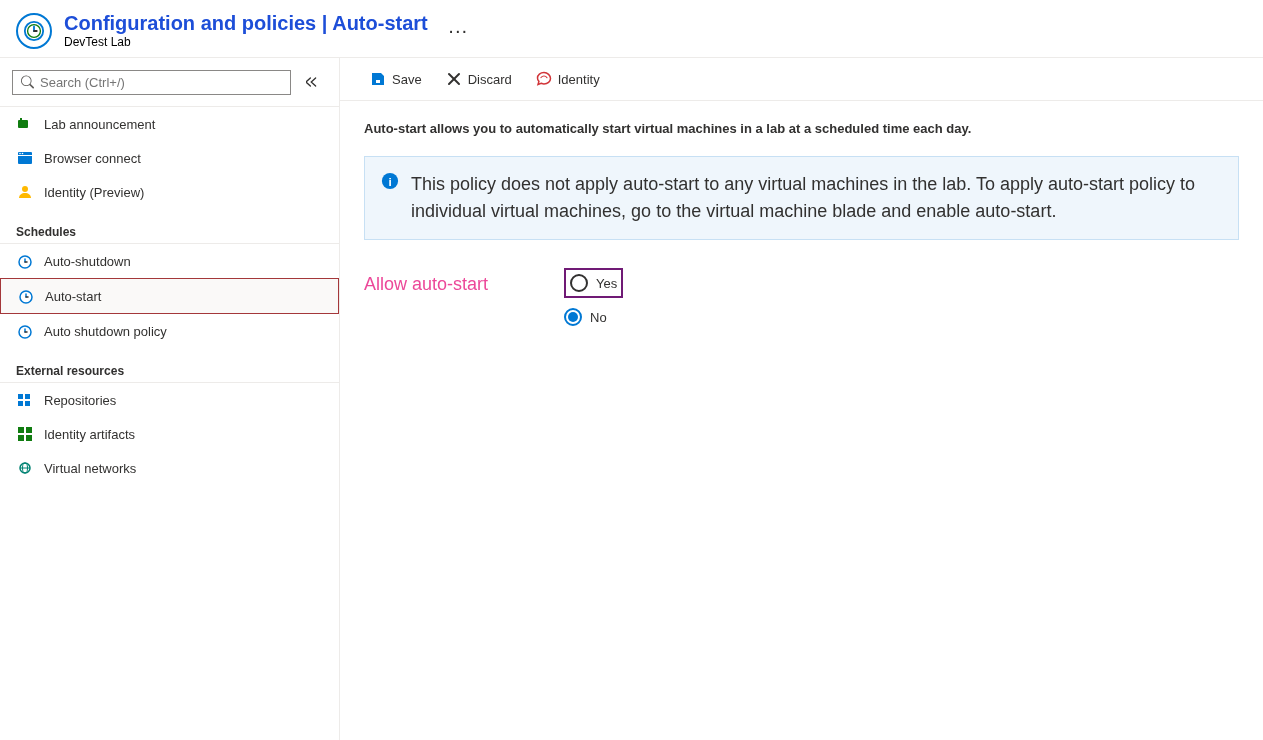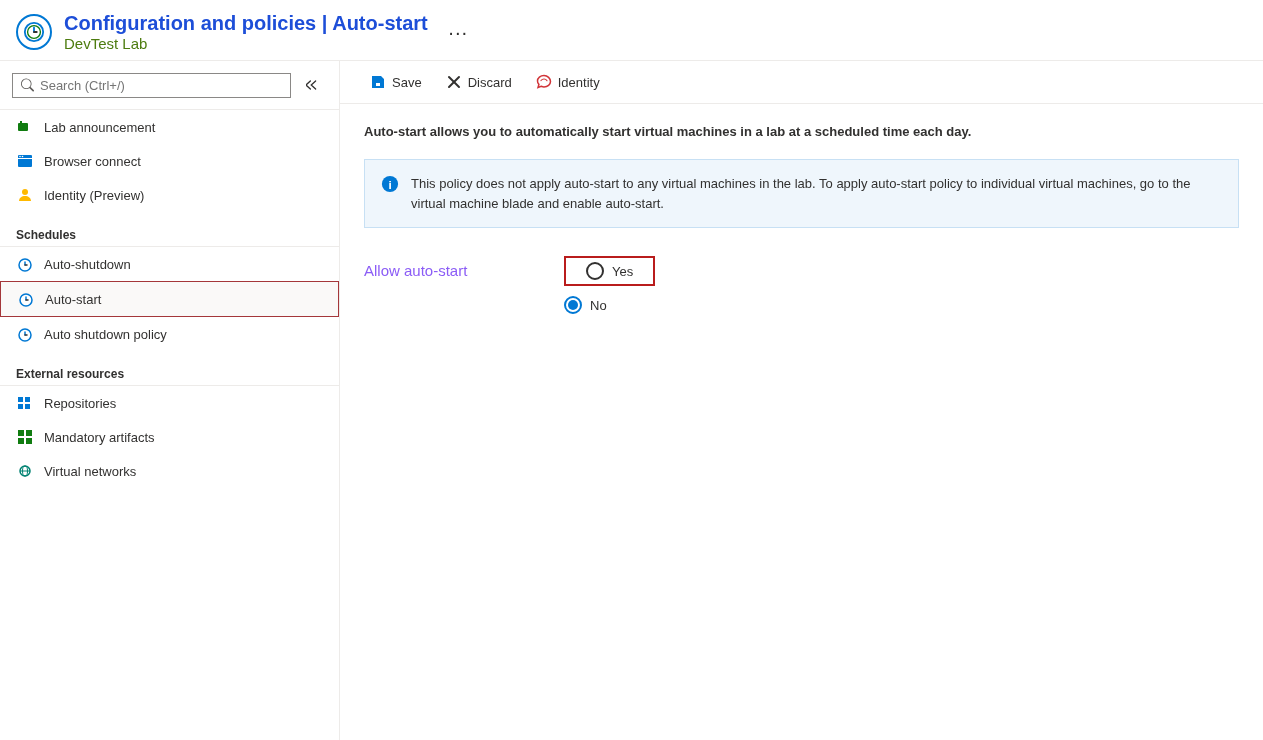--- a/index.html
+++ b/index.html
@@ -3,21 +3,21 @@
   <meta charset="utf-8">
   <style>
     * { box-sizing: border-box; margin: 0; padding: 0; }
     body { font-family: 'Segoe UI', Arial, sans-serif; font-size: 14px; color: #323130; background: #fff; display: flex; flex-direction: column; height: 740px; overflow: hidden; }
 
     
     .header { display: flex; align-items: center; padding: 12px 20px 8px 16px; border-bottom: 1px solid #edebe9; gap: 12px; }
     .header-icon { width: 36px; height: 36px; border-radius: 50%; background: #fff; border: 2px solid #0078d4; display: flex; align-items: center; justify-content: center; flex-shrink: 0; }
     .header-icon svg { width: 22px; height: 22px; }
     .header-text h1 { font-size: 20px; font-weight: 600; color: #1d4ed8; }
-    .header-text p { font-size: 15px; color: #4d7c0f; }
+    .header-text p { font-size: 12px; color: #000000; }
     .header-dots { margin-left: 8px; font-size: 20px; color: #323130; cursor: pointer; }
 
     
     .main { display: flex; flex: 1; overflow: hidden; }
 
     
     .sidebar { width: 340px; border-right: 1px solid #edebe9; display: flex; flex-direction: column; overflow: hidden; flex-shrink: 0; }
     .sidebar-search { padding: 10px 12px; border-bottom: 1px solid #edebe9; display: flex; align-items: center; gap: 8px; }
     .search-box { display: flex; align-items: center; border: 1px solid #8a8886; padding: 4px 8px; flex: 1; gap: 6px; }
     .search-box input { border: none; outline: none; font-size: 13px; color: #6d28d9; background: transparent; width: 100%; }
@@ -38,28 +38,28 @@
     .toolbar-btn { display: flex; align-items: center; gap: 6px; padding: 5px 10px; cursor: pointer; font-size: 13px; color: #323130; border: none; background: transparent; }
     .toolbar-btn svg { width: 16px; height: 16px; }
 
     
     .content-body { padding: 20px 24px; overflow-y: auto; flex: 1; }
 
     .description-text { font-size: 13px; color: #323130; margin-bottom: 20px; font-weight: bold; }
 
     .info-banner { background: #eff6fc; border: 1px solid #c7e0f4; padding: 14px 16px; display: flex; gap: 12px; margin-bottom: 28px; }
     .info-icon { color: #0078d4; font-size: 16px; flex-shrink: 0; margin-top: 1px; }
-    .info-text { font-size: 13px; color: #323130; line-height: 1.5; }
+    .info-text { font-size: 18px; color: #323130; line-height: 1.5; }
 
     .form-row { display: flex; align-items: flex-start; gap: 40px; }
-    .form-label { font-size: 15px; color: #8b5cf6; width: 160px; padding-top: 6px; }
+    .form-label { font-size: 18px; color: #ec4899; width: 160px; padding-top: 6px; }
 
     .radio-group { display: flex; flex-direction: column; gap: 10px; }
     .radio-option { display: flex; align-items: center; gap: 8px; cursor: pointer; }
-    .radio-option.highlighted { border: 2px solid #b91c1c; padding: 4px 20px; }
+    .radio-option.highlighted { border: 2px solid #701a75; padding: 4px 4px; }
     .radio-circle { width: 18px; height: 18px; border-radius: 50%; border: 2px solid #323130; background: #fff; display: flex; align-items: center; justify-content: center; flex-shrink: 0; }
     .radio-circle.selected { border-color: #0078d4; }
     .radio-circle.selected::after { content: ''; width: 10px; height: 10px; border-radius: 50%; background: #0078d4; }
     .radio-label { font-size: 13px; color: #323130; }
 
     
     .selected-item-box { border: 1.5px solid #a4373a; background: #faf9f8; }
   </style>
 </head>
 <body>
@@ -183,21 +183,21 @@
 
       <div class="sidebar-item">
         <div class="sidebar-icon">
           <svg width="16" height="16" viewBox="0 0 16 16" fill="none">
             <rect x="1" y="1" width="6" height="6" fill="#107c10"></rect>
             <rect x="9" y="1" width="6" height="6" fill="#107c10"></rect>
             <rect x="1" y="9" width="6" height="6" fill="#107c10"></rect>
             <rect x="9" y="9" width="6" height="6" fill="#107c10"></rect>
           </svg>
         </div>
-        <span class="sidebar-item-label">Mandatory artifacts</span>
+        <span class="sidebar-item-label">Identity artifacts</span>
       </div>
 
       <div class="sidebar-item">
         <div class="sidebar-icon">
           <svg width="16" height="16" viewBox="0 0 16 16" fill="none">
             <circle cx="8" cy="8" r="5" stroke="#008272" stroke-width="1.5" fill="none"></circle>
             <line x1="3" y1="8" x2="13" y2="8" stroke="#008272" stroke-width="1"></line>
             <ellipse cx="8" cy="8" rx="2.5" ry="5" stroke="#008272" stroke-width="1"></ellipse>
           </svg>
         </div>

